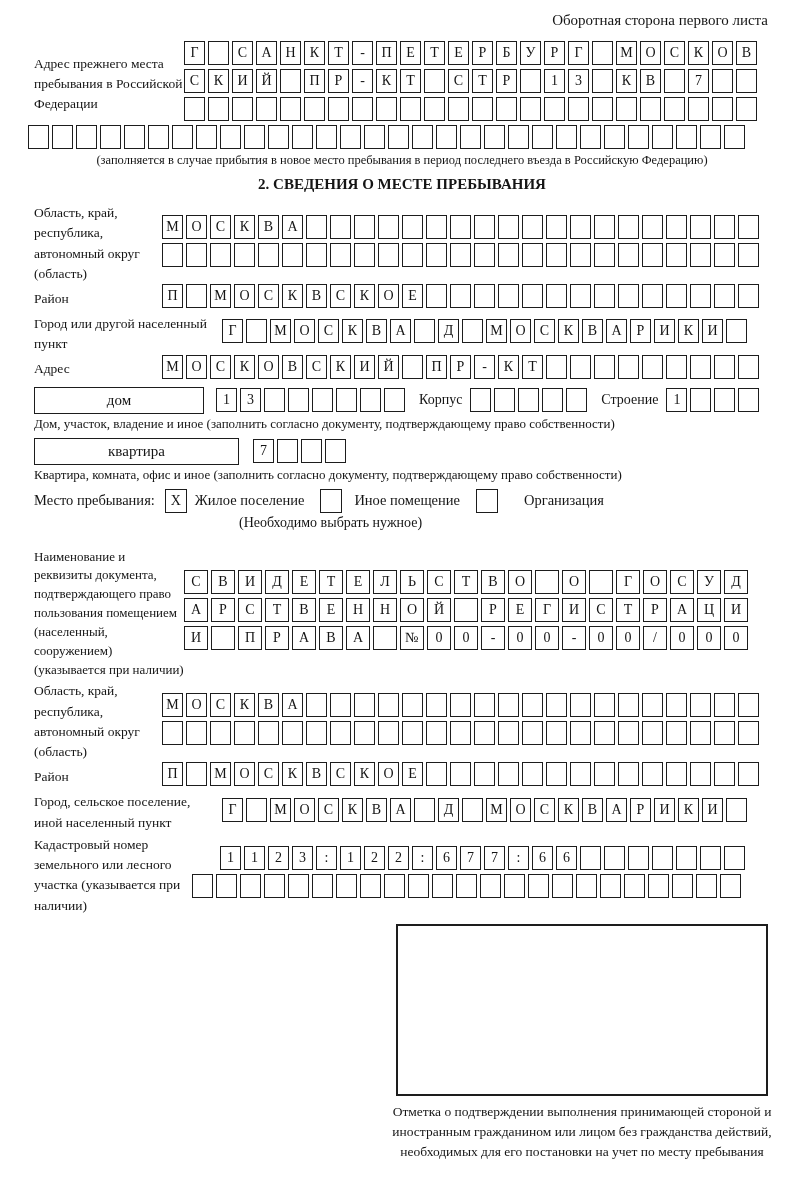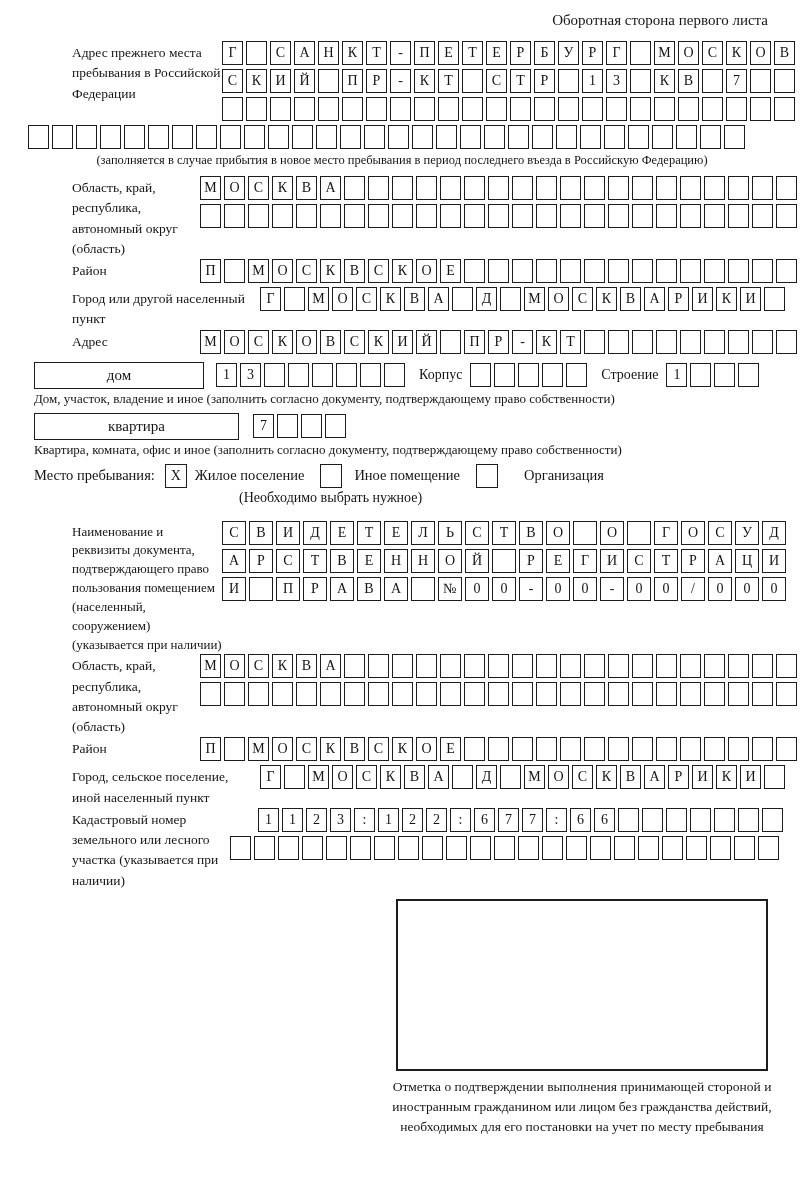--- a/index.html
+++ b/index.html
@@ -10,21 +10,21 @@
   .page{box-sizing:border-box;width:800px;height:916px;padding:12px 30px 0 34px;position:relative;}
   .hdr{text-align:right;font-size:15px;padding-right:2px;margin-bottom:12px;}
   
   .cells{display:flex;gap:3px;margin-bottom:4px;}
   .cell{
     flex:none;width:21px;height:24px;box-sizing:border-box;border:1.6px solid #1d1d1d;
     display:flex;align-items:center;justify-content:center;
     font-size:14px;font-family:"Liberation Serif", serif;background:#fff;
   }
   .wide .cell{width:24px;}
-  .frow{display:flex;align-items:flex-start;margin-left:38px;}
+  .frow{display:flex;align-items:center;}
   .flabel{flex:none;font-size:13.5px;line-height:1.5;padding-top:2px;}
   .w150{width:150px;}
   .w128{width:128px;}
   .w188{width:188px;}
   .w158{width:158px;}
   .rows-col{display:flex;flex-direction:column;}
   .full-row{margin-left:-6px;}
   .note-center{text-align:center;font-size:12.5px;margin:2px 0 8px 0;}
   .sec-title{text-align:center;font-weight:bold;font-size:15px;margin:2px 0 8px 0;}
   .bigbox{
@@ -174,20 +174,21 @@
       <span class="cell"></span>
       <span class="cell"></span>
       <span class="cell"></span>
       <span class="cell"></span>
       <span class="cell"></span>
       <span class="cell"></span>
       <span class="cell"></span>
     </div>
   <div class="note-center">(заполняется в случае прибытия в новое место пребывания в период последнего въезда в Российскую Федерацию)</div>
 
+  <div class="sec-title">2. СВЕДЕНИЯ О МЕСТЕ ПРЕБЫВАНИЯ</div>
 
   <div class="frow">
     <div class="flabel w128">Область, край, республика, автономный округ (область)</div>
     <div class="rows-col">
       <div class="cells">
           <span class="cell">М</span>
           <span class="cell">О</span>
           <span class="cell">С</span>
           <span class="cell">К</span>
           <span class="cell">В</span>

